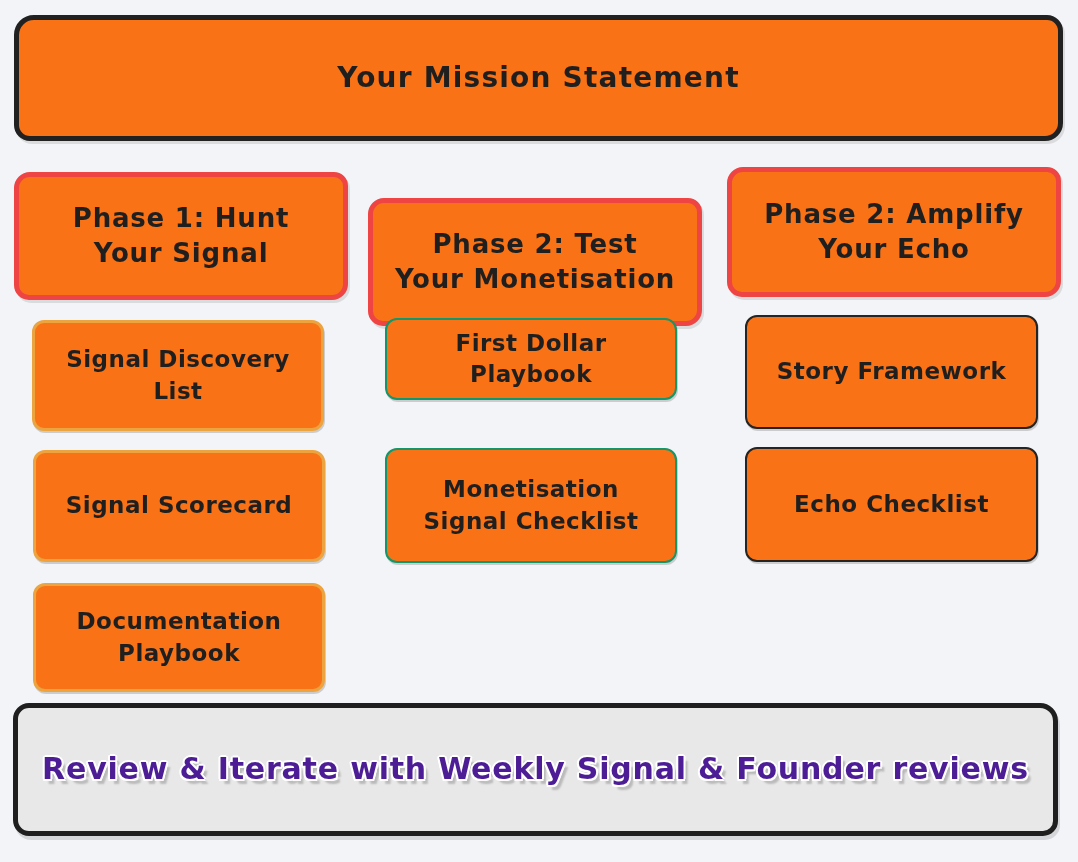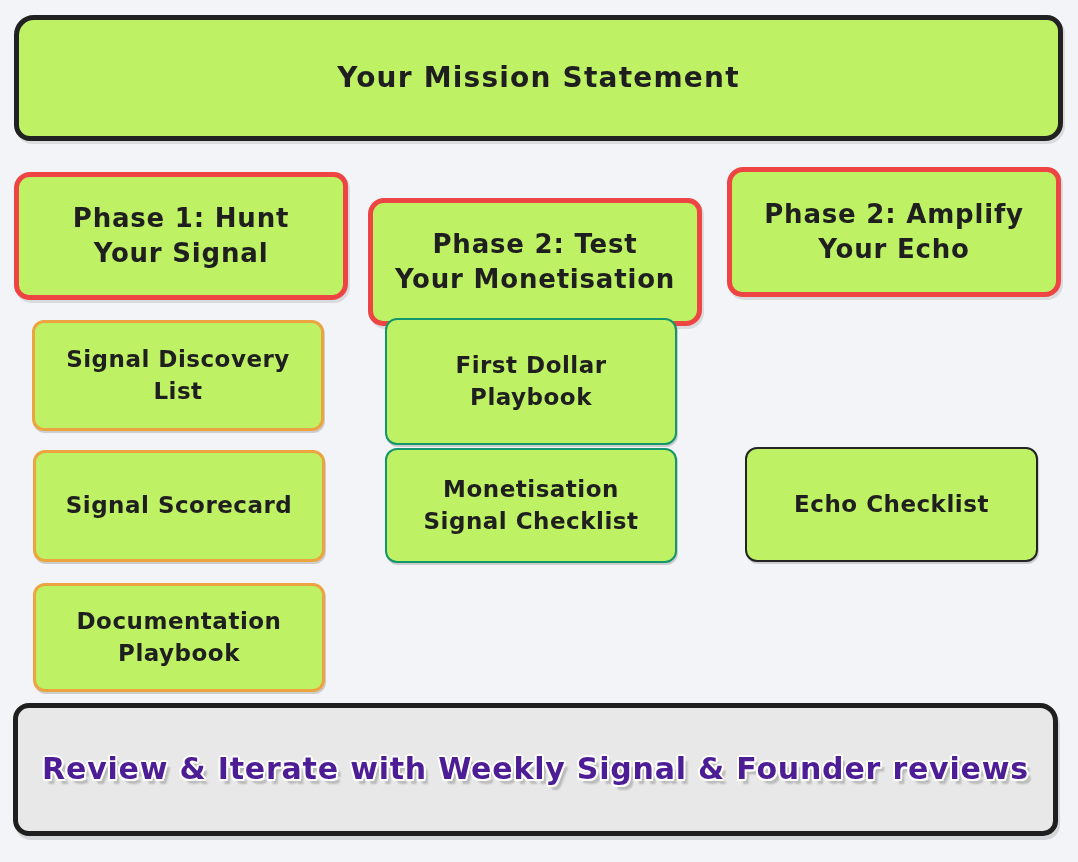--- a/index.html
+++ b/index.html
@@ -11,21 +11,21 @@
   .canvas {
     position: relative;
     width: 1078px;
     height: 862px;
     background: #f3f4f7;
     overflow: hidden;
   }
   .box {
     position: absolute;
     box-sizing: border-box;
-    background: #bef264;
+    background: #f97316;
     display: flex;
     align-items: center;
     justify-content: center;
     text-align: center;
   }
   .label {
     white-space: pre-line;
     color: #1f1f1f;
     font-weight: bold;
     line-height: 1.35;
@@ -68,21 +68,21 @@
     position: absolute;
     left: 1px; top: 2px; right: -3px; bottom: -4px;
     border: 2.5px solid rgba(40,40,40,0.75);
     border-radius: 12px;
     z-index: -1;
   }
 
   .item-sdl { left: 32px;  top: 320px; width: 292px; height: 111px; }
   .item-ss  { left: 33px;  top: 450px; width: 292px; height: 112px; }
   .item-dt  { left: 33px;  top: 583px; width: 292px; height: 109px; }
-  .item-fdp { left: 385px; top: 318px; width: 292px; height: 127px; }
+  .item-fdp { left: 385px; top: 318px; width: 292px; height: 82px; }
   .item-msc { left: 385px; top: 448px; width: 292px; height: 115px; justify-content: center; }
   .item-sf  { left: 745px; top: 315px; width: 293px; height: 114px; }
   .item-ec  { left: 745px; top: 447px; width: 293px; height: 115px; }
 
   
   .footer {
     left: 13px; top: 703px; width: 1045px; height: 133px;
     background: #e8e8e8;
     border: 5px solid #1f1f1f;
     border-radius: 16px 18px 15px 16px;
@@ -136,20 +136,23 @@
 
   <div class="box item green item-fdp">
     <span class="label">First Dollar
 Playbook</span>
   </div>
   <div class="box item green item-msc">
     <span class="label">Monetisation
 Signal Checklist</span>
   </div>
 
+  <div class="box item dark item-sf">
+    <span class="label">Story Framework</span>
+  </div>
   <div class="box item dark item-ec">
     <span class="label">Echo Checklist</span>
   </div>
 
   <div class="box footer">
     <span class="label">Review &amp; Iterate with Weekly Signal &amp; Founder reviews</span>
   </div>
 
 </div>
 

